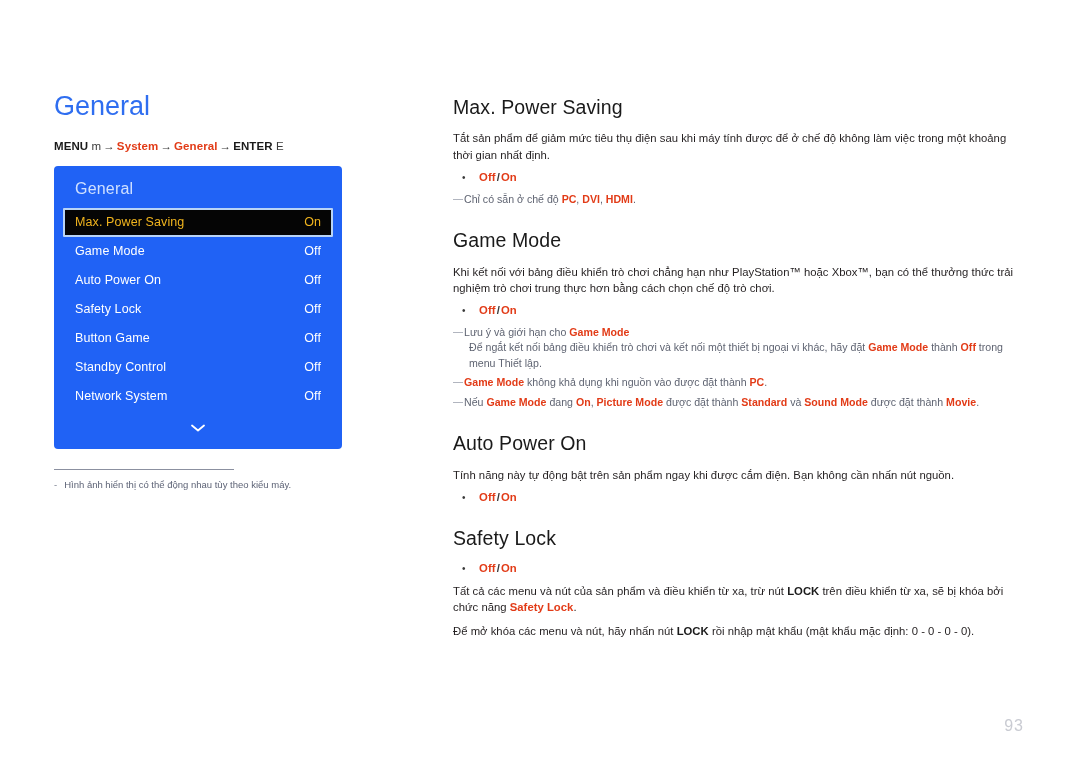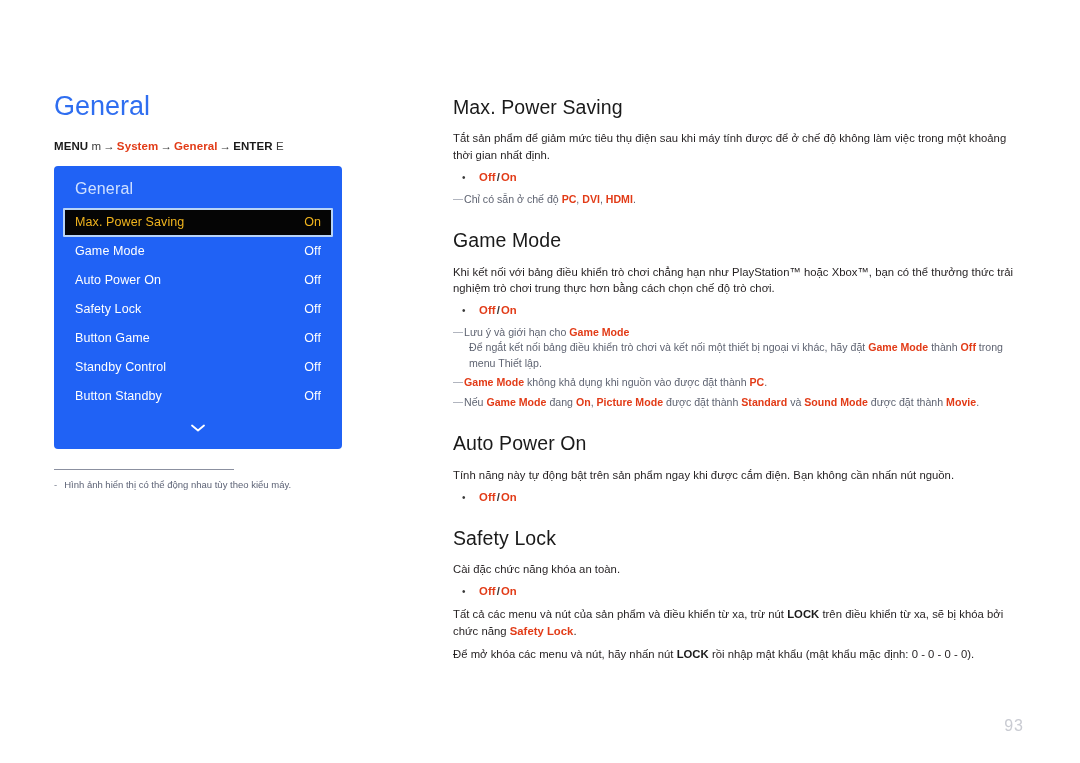--- a/index.html
+++ b/index.html
@@ -233,21 +233,21 @@
           <span class="osd-label">Button Game</span>
           <span class="osd-val">Off</span>
         </div>
 
         <div class="osd-row">
           <span class="osd-label">Standby Control</span>
           <span class="osd-val">Off</span>
         </div>
 
         <div class="osd-row">
-          <span class="osd-label">Button Standby</span>
+          <span class="osd-label">Network System</span>
           <span class="osd-val">Off</span>
         </div>
 
       </div>
       <div class="osd-chevron">
         <svg width="14" height="8" viewBox="0 0 14 8" aria-hidden="true">
           <path d="M1 1.5 L7 6.5 L13 1.5" stroke="#ffffff" stroke-width="1.8" fill="none" stroke-linecap="round" stroke-linejoin="round"></path>
         </svg>
       </div>
     </div>
@@ -303,21 +303,20 @@
       <h2 class="sec-title">Auto Power On</h2>
       <p class="body">Tính năng này tự động bật trên sản phẩm ngay khi được cắm điện. Bạn không cần nhấn nút nguồn.</p>
       <div class="bullet">
         <span class="dot">•</span>
         <span class="opts"><span class="red-b">Off</span><span class="slash">/</span><span class="red-b">On</span></span>
       </div>
     </div>
 
     <div class="sec sec-safety">
       <h2 class="sec-title">Safety Lock</h2>
-      <p class="body">Cài đặc chức năng khóa an toàn.</p>
       <div class="bullet">
         <span class="dot">•</span>
         <span class="opts"><span class="red-b">Off</span><span class="slash">/</span><span class="red-b">On</span></span>
       </div>
       <p class="body"><span>Tất cả các menu và nút của sản phẩm và điều khiển từ xa, trừ nút </span><span class="blk-b">LOCK</span><span> trên điều khiển từ xa, sẽ bị khóa bởi chức năng </span><span class="red-b">Safety Lock</span><span>.</span></p>
       <p class="body"><span>Để mở khóa các menu và nút, hãy nhấn nút </span><span class="blk-b">LOCK</span><span> rồi nhập mật khẩu (mật khẩu mặc định: 0 - 0 - 0 - 0).</span></p>
     </div>
 
   </div>
 

